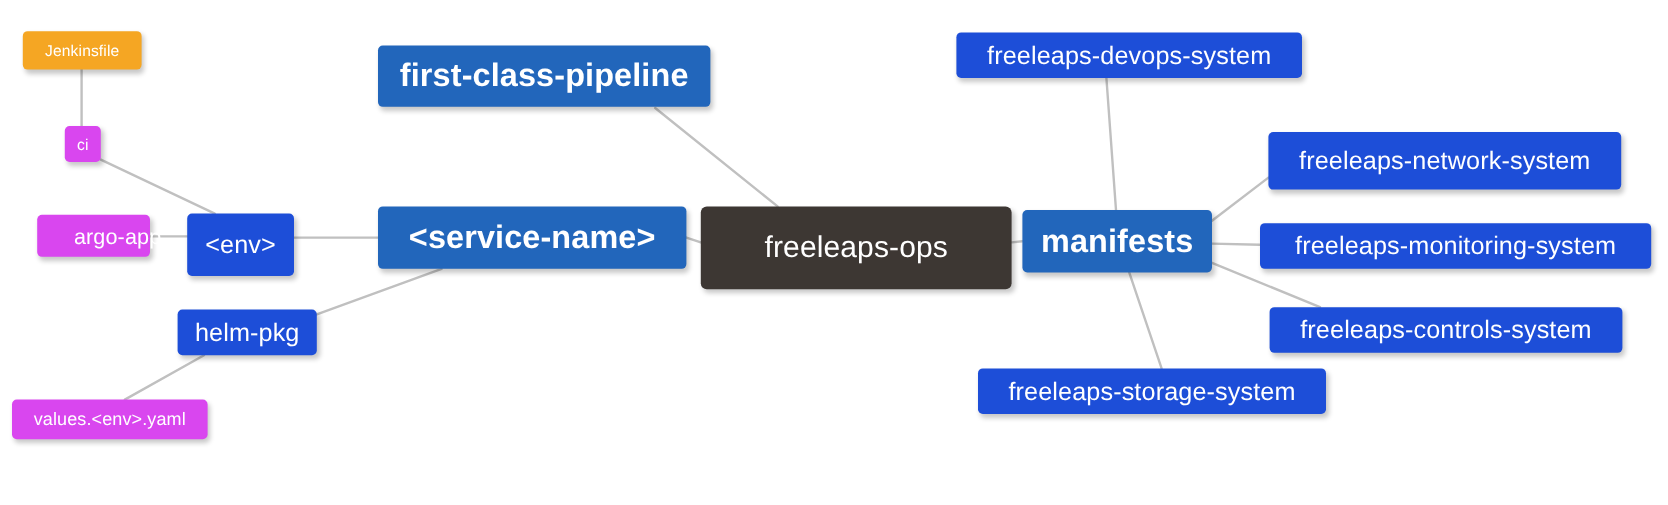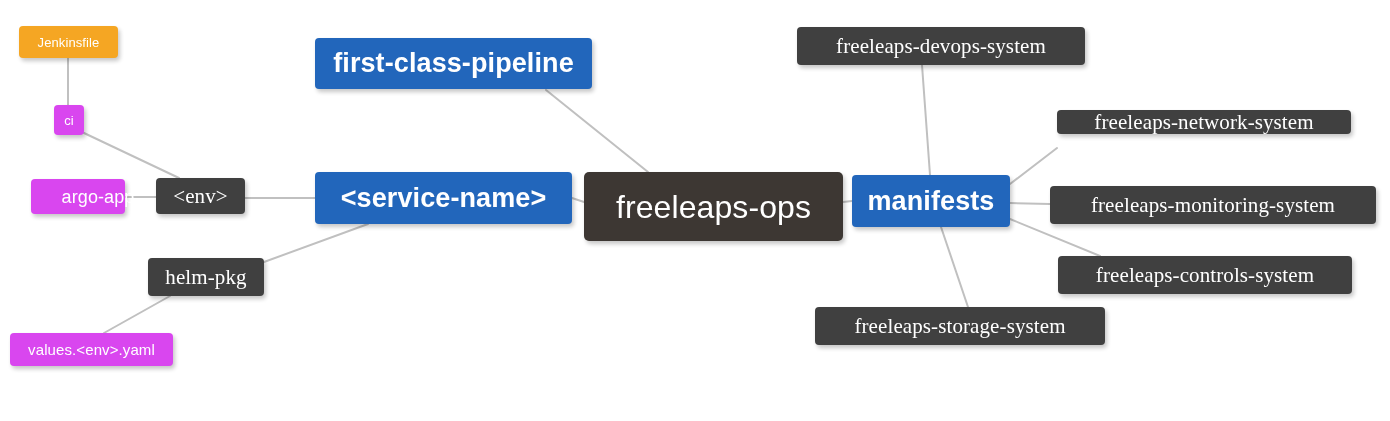--- a/index.html
+++ b/index.html
@@ -39,25 +39,25 @@
     letter-spacing: 0.1px;
     line-height: 1;
     user-select: none;
     text-align: center;
   }
   .node.root {
     background: #3d3733;
     border-radius: 5px;
   }
   .node.blue     { background: #2266bb; font-weight: bold; }
-  .node.green    { background: #404040; font-family: Liberation Serif, serif; }
+  .node.green    { background: #1d4ed8; }
   .node.red      { background: #d946ef; }
   .node.amber    { background: #f5a623; }
 
-  .size-xl  { font-size: 32px; }
+  .size-xl  { font-size: 25px; }
   .size-lg  { font-size: 27px; }
   .size-md  { font-size: 21px; }
   .size-sm  { font-size: 18px; }
   .size-xs  { font-size: 15px; }
   .size-xxs { font-size: 13px; }
 </style>
 </head>
 <body>
 
 <div id="mindmap-canvas">
@@ -75,25 +75,25 @@
       <line x1="1010" y1="184" x2="1057" y2="148" stroke="#c0c0c0" stroke-width="2" stroke-linecap="round"></line>
       <line x1="1010" y1="203" x2="1050" y2="204" stroke="#c0c0c0" stroke-width="2" stroke-linecap="round"></line>
       <line x1="1010" y1="219" x2="1100" y2="256" stroke="#c0c0c0" stroke-width="2" stroke-linecap="round"></line>
       <line x1="941" y1="227" x2="968" y2="307" stroke="#c0c0c0" stroke-width="2" stroke-linecap="round"></line>
     </svg>
   <div id="node-layer">
       <div class="node root size-xl" style="left: 584px; top: 172px; width: 259px; height: 69px;">freeleaps-ops</div>
       <div class="node blue size-lg" style="left: 315px; top: 172px; width: 257px; height: 52px;">&lt;service-name&gt;</div>
       <div class="node blue size-lg" style="left: 852px; top: 175px; width: 158px; height: 52px;">manifests</div>
       <div class="node blue size-lg" style="left: 315px; top: 38px; width: 277px; height: 51px;">first-class-pipeline</div>
-      <div class="node green size-md" style="left: 156px; top: 178px; width: 89px; height: 36px;">&lt;env&gt;</div>
+      <div class="node green size-md" style="left: 156px; top: 178px; width: 89px; height: 52px;">&lt;env&gt;</div>
       <div class="node green size-md" style="left: 148px; top: 258px; width: 116px; height: 38px;">helm-pkg</div>
       <div class="node red size-sm" style="left: 31px; top: 179px; width: 94px; height: 35px; padding-left: 40px;">argo-app</div>
       <div class="node red size-xs" style="left: 10px; top: 333px; width: 163px; height: 33px;">values.&lt;env&gt;.yaml</div>
       <div class="node red size-xxs" style="left: 54px; top: 105px; width: 30px; height: 30px;">ci</div>
       <div class="node amber size-xxs" style="left: 19px; top: 26px; width: 99px; height: 32px;">Jenkinsfile</div>
       <div class="node green size-md" style="left: 797px; top: 27px; width: 288px; height: 38px;">freeleaps-devops-system</div>
-      <div class="node green size-md" style="left: 1057px; top: 110px; width: 294px; height: 24px;">freeleaps-network-system</div>
+      <div class="node green size-md" style="left: 1057px; top: 110px; width: 294px; height: 48px;">freeleaps-network-system</div>
       <div class="node green size-md" style="left: 1050px; top: 186px; width: 326px; height: 38px;">freeleaps-monitoring-system</div>
       <div class="node green size-md" style="left: 1058px; top: 256px; width: 294px; height: 38px;">freeleaps-controls-system</div>
       <div class="node green size-md" style="left: 815px; top: 307px; width: 290px; height: 38px;">freeleaps-storage-system</div>
     </div>
 </div>
 
 </body></html>

